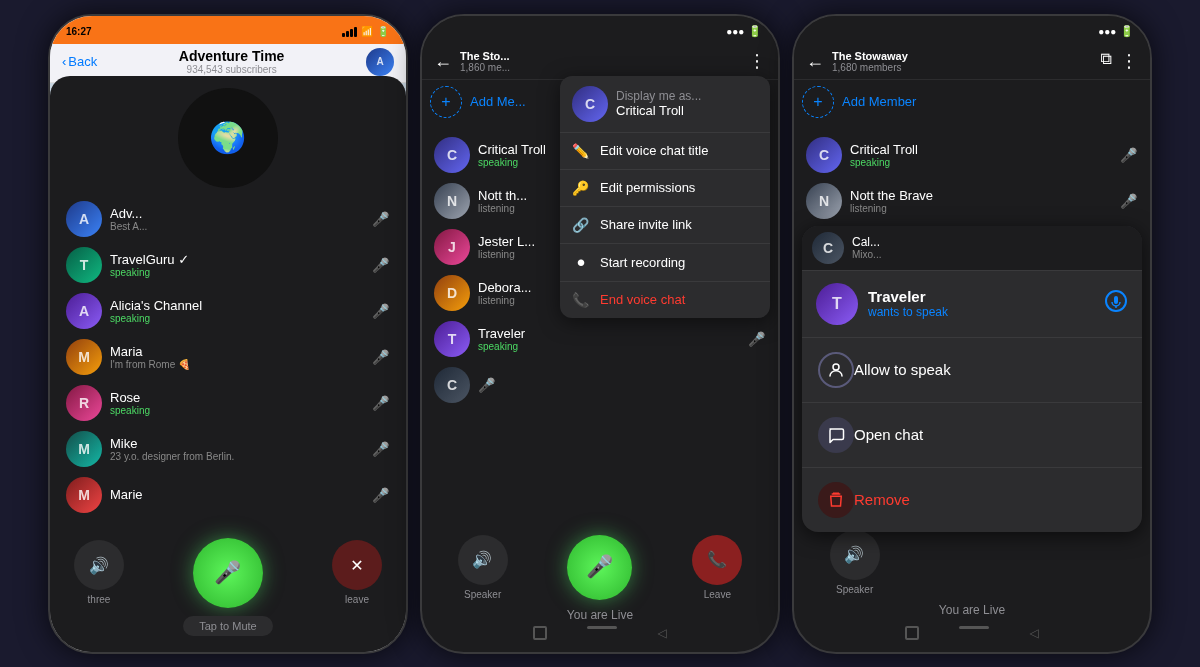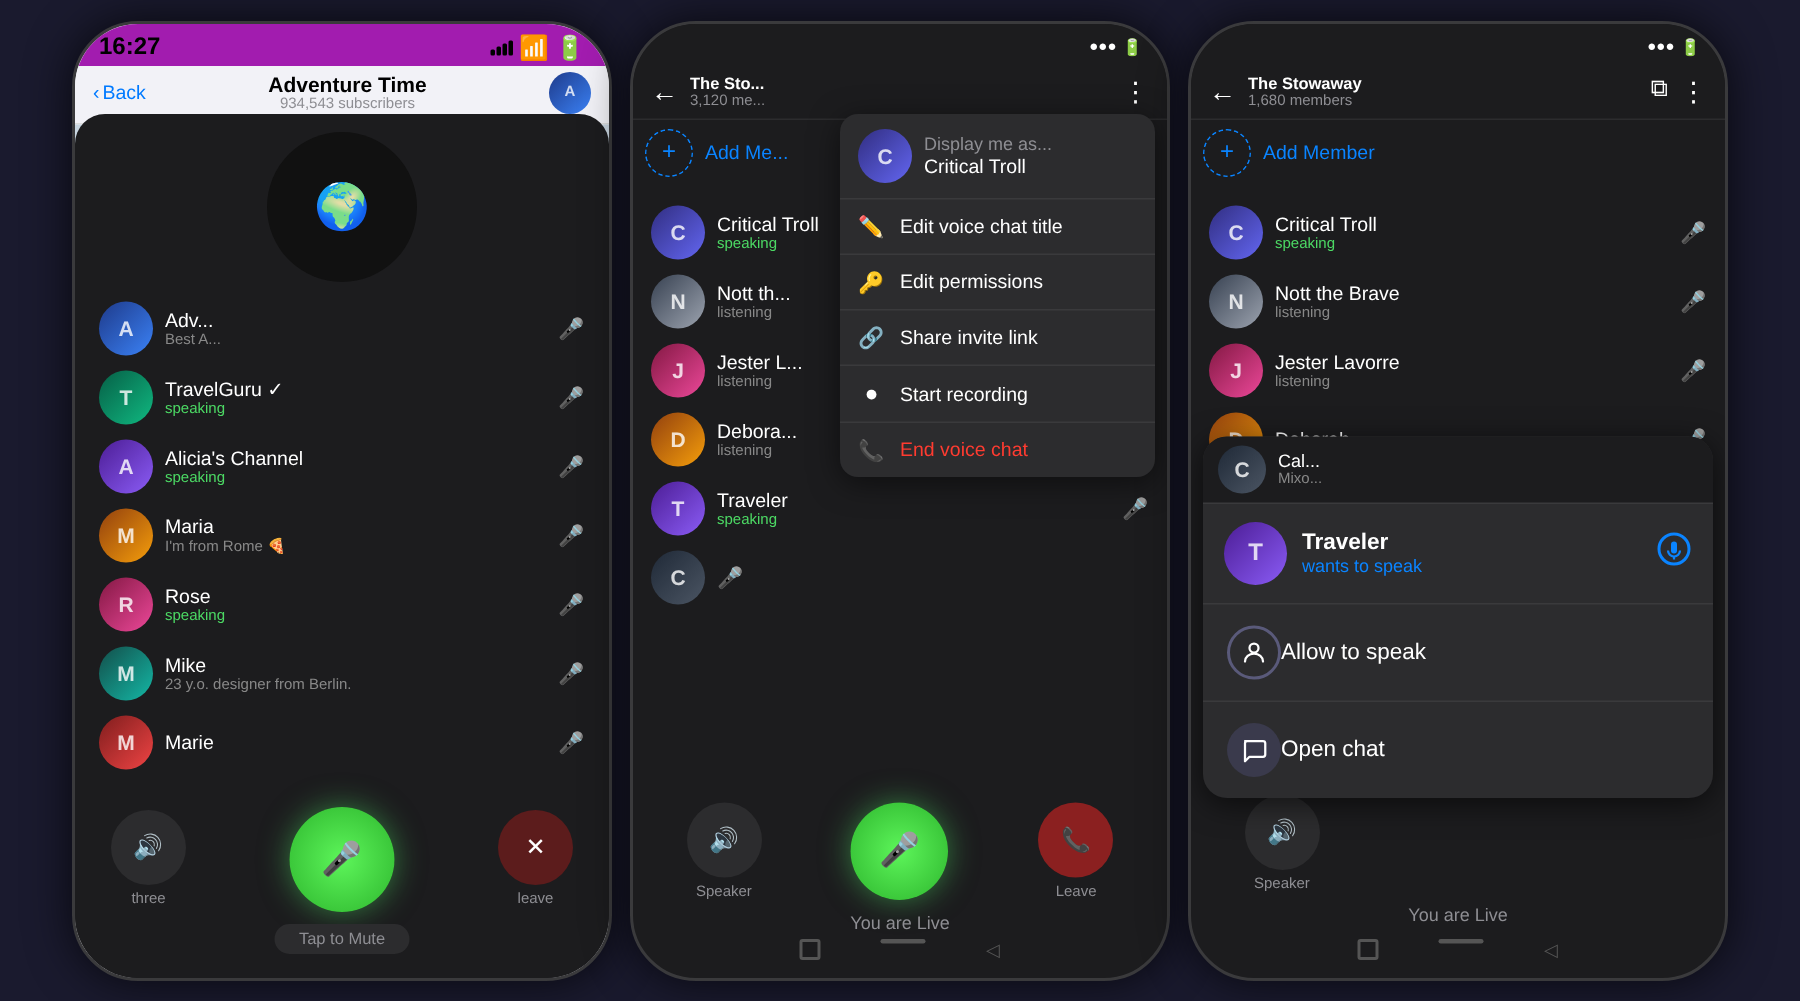--- a/index.html
+++ b/index.html
@@ -43,21 +43,21 @@
 
     
     .status-bar {
       display: flex;
       justify-content: space-between;
       align-items: center;
       padding: 6px 16px 2px;
       height: 28px;
     }
     .status-bar-dark { background: #1c1c1e; color: #fff; font-size: 11px; font-weight: 600; }
-    .status-bar-light { background: #a21caf; color: #000; font-size: 16px; font-weight: 600; }
+    .status-bar-light { background: #f97316; color: #000; font-size: 10px; font-weight: 600; }
     .status-icons { display: flex; gap: 4px; align-items: center; }
     .signal-bars { display: flex; gap: 1px; align-items: flex-end; }
     .signal-bar { width: 3px; background: currentColor; border-radius: 1px; }
 
     
     .phone1-header {
       background: #f2f2f7;
       padding: 4px 12px 6px;
       display: flex;
       align-items: center;
@@ -461,21 +461,21 @@
       <div class="status-icons">
         <span style="font-size:10px;">●●●</span>
         <span>🔋</span>
       </div>
     </div>
 
     <div class="dark-header">
       <span style="color:#fff;font-size:18px;">←</span>
       <div class="channel-info">
         <span class="dark-header-title">The Sto...</span>
-        <span style="color:#8e8e93;font-size:10px;">3,120 me...</span>
+        <span style="color:#8e8e93;font-size:10px;">1,860 me...</span>
       </div>
       <span style="color:#fff;font-size:18px;margin-left:auto;">⋮</span>
     </div>
 
     <div class="add-member-row">
       <div class="add-icon">+</div>
       <span>Add Me...</span>
     </div>
 
     <div class="phone2-participants">
@@ -677,20 +677,28 @@
 
       <div class="popup-action">
         <div class="popup-action-icon">
           <svg width="18" height="18" viewBox="0 0 24 24" fill="none">
             <path d="M4 4h16a2 2 0 012 2v10a2 2 0 01-2 2H8l-4 4V6a2 2 0 012-2z" stroke="white" stroke-width="2" stroke-linejoin="round"></path>
           </svg>
         </div>
         <span>Open chat</span>
       </div>
 
+      <div class="popup-action popup-action-red">
+        <div class="popup-action-icon" style="background:#3a1a1a;">
+          <svg width="18" height="18" viewBox="0 0 24 24" fill="none">
+            <path d="M7 4l10 0M9 4V3h6v1M5 7h14l-1 13H6L5 7z" stroke="#ff3b30" stroke-width="2" stroke-linecap="round"></path>
+          </svg>
+        </div>
+        <span>Remove</span>
+      </div>
     </div>
 
     <div class="phone2-controls" style="bottom:35px;">
       <div class="phone2-btn-row">
         <div style="display:flex;flex-direction:column;align-items:center;gap:4px;">
           <div class="ctrl-btn-sm">🔊</div>
           <span class="ctrl-label">Speaker</span>
         </div>
         <div style="width:65px;height:65px;"></div>
         <div style="width:50px;"></div>

